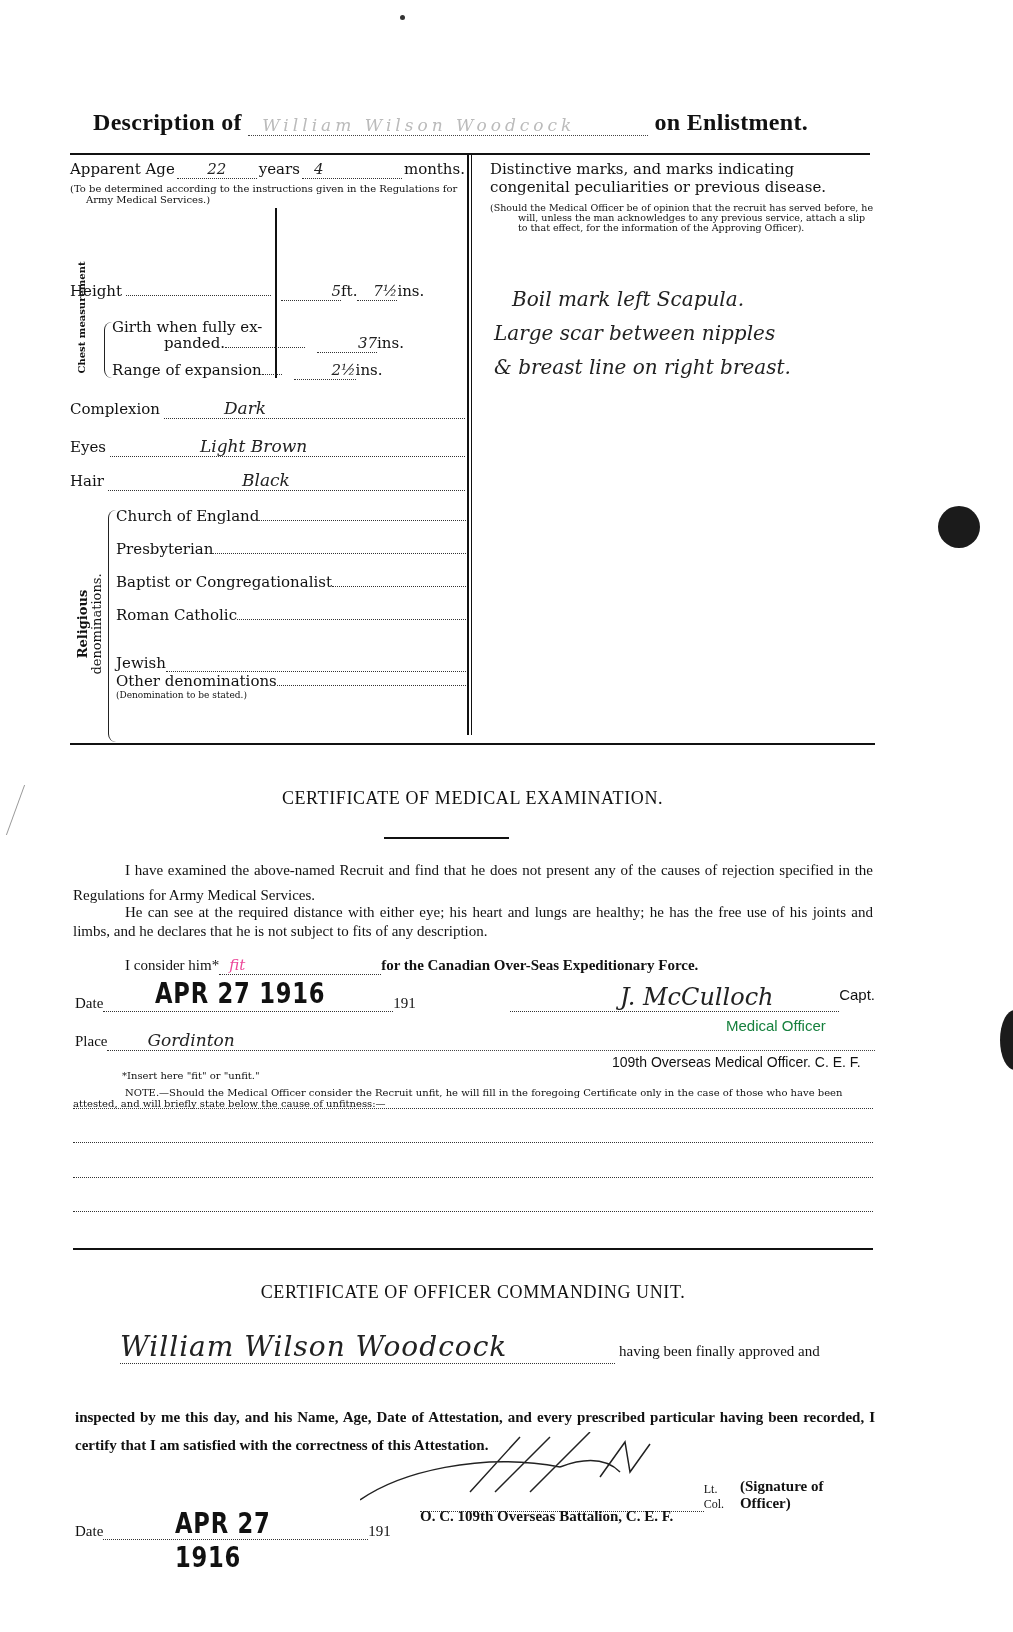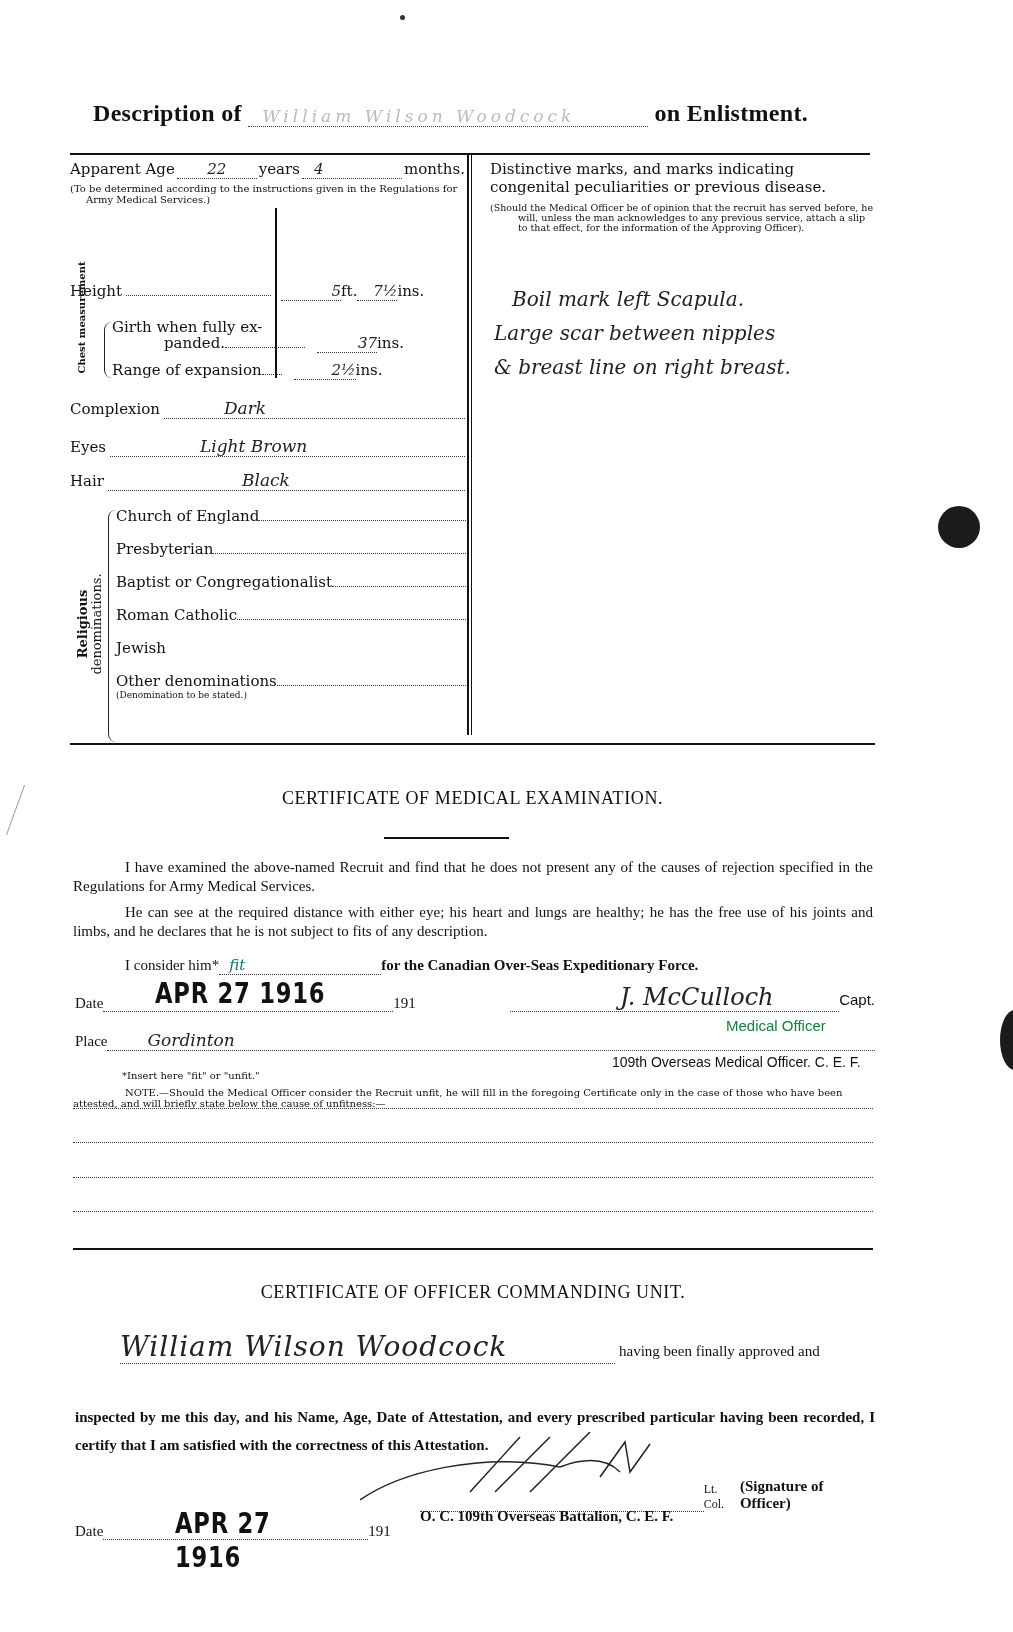--- a/index.html
+++ b/index.html
@@ -3,21 +3,21 @@
 <meta charset="utf-8">
 <style>
   * { box-sizing: border-box; margin: 0; padding: 0; }
   html, body { width: 1013px; height: 1632px; background: #ffffff; overflow: hidden; }
   body { position: relative; font-family: "DejaVu Serif", "Liberation Serif", serif; color: #111; }
   .abs { position: absolute; }
   .hand { font-family: "DejaVu Serif", serif; font-style: italic; color: #222; font-weight: normal; }
   .dots { border-bottom: 1.5px dotted #333; }
   .hline { position: absolute; background: #111; }
   .vline { position: absolute; background: #111; }
-  .title-main { font-size: 24px; font-weight: bold; font-family: "Liberation Serif", serif; letter-spacing: 0.3px; }
+  .title-main { font-size: 24px; font-weight: bold; font-family: "Liberation Serif", serif; letter-spacing: 0.3px; margin-top: 9px; }
   .lbl { font-size: 15px; font-family: "DejaVu Serif", serif; }
   .small { font-size: 10px; font-family: "DejaVu Serif", serif; line-height: 11px; }
   .body-txt { font-size: 15px; font-family: "Liberation Serif", serif; }
   .cert-title { font-size: 18px; font-family: "Liberation Serif", serif; letter-spacing: 0.6px; }
   .stamp { font-family: "DejaVu Sans", sans-serif; font-size: 29px; font-weight: bold; letter-spacing: 1px; transform: scaleX(0.78); transform-origin: left center; }
   .dot-blob { position: absolute; border-radius: 50%; background: #1b1b1b; }
   .rot { transform: rotate(-90deg); transform-origin: center; white-space: nowrap; text-align: center; }
 </style>
 </head>
 <body>
@@ -100,21 +100,21 @@
     <span class="dots" style="flex:1;"><span class="hand"></span></span>
   </div>
   <div style="display:flex; align-items:baseline; height:33px;">
     <span>Baptist or Congregationalist</span>
     <span class="dots" style="flex:1;"><span class="hand"></span></span>
   </div>
   <div style="display:flex; align-items:baseline; height:33px;">
     <span>Roman Catholic</span>
     <span class="dots" style="flex:1;"><span class="hand"></span></span>
   </div>
-  <div style="display:flex; align-items:flex-start; height:33px;flex-direction:column;">
+  <div style="display:flex; align-items:flex-end; height:33px;">
     <span>Jewish</span>
     <span class="dots" style="flex:1;"><span class="hand"></span></span>
   </div>
   <div style="display:flex; align-items:baseline; height:18px;">
     <span>Other denominations</span>
     <span class="dots" style="flex:1;"><span class="hand"></span></span>
   </div>
   <div class="small" style="font-size:9px;">(Denomination to be stated.)</div>
 </div>
 
@@ -128,38 +128,38 @@
 </div>
 
 <div class="dot-blob" style="left:938px; top:506px; width:42px; height:42px;"></div>
 <div class="dot-blob" style="left:1000px; top:1010px; width:30px; height:60px; border-radius:50%;"></div>
 
 <div class="hline" style="left:70px; top:743px; width:805px; height:2px;"></div>
 
 <div class="abs cert-title" style="left:70px; top:788px; width:805px; text-align:center;">CERTIFICATE OF MEDICAL EXAMINATION.</div>
 <div class="hline" style="left:384px; top:837px; width:125px; height:2px;"></div>
 
-<div class="abs body-txt" style="left:73px; top:858px; width:800px; line-height:19px; text-indent:52px; text-align:justify;">I have examined the above-named Recruit and find that he does not present any of the causes of rejection specified in the Regulations for Army Medical Services.</div>
+<div class="abs body-txt" style="left:73px; top:858px; width:800px; line-height:25px; text-indent:52px; text-align:justify;">I have examined the above-named Recruit and find that he does not present any of the causes of rejection specified in the Regulations for Army Medical Services.</div>
 <div class="abs body-txt" style="left:73px; top:903px; width:800px; line-height:19px; text-indent:52px; text-align:justify;">He can see at the required distance with either eye; his heart and lungs are healthy; he has the free use of his joints and limbs, and he declares that he is not subject to fits of any description.</div>
 
 <div class="abs body-txt" style="left:125px; top:956px; width:750px; display:flex; align-items:baseline;">
   <span>I consider him*</span>
-  <span class="dots" style="width:162px; padding-left:10px;"><span class="hand" style="color:#0f766e;">fit</span></span>
+  <span class="dots" style="width:162px; padding-left:10px;"><span class="hand" style="color:#ec4899;">fit</span></span>
   <span style="font-weight:bold;">for the Canadian Over-Seas Expeditionary Force.</span>
 </div>
 
 <div class="abs body-txt" style="left:75px; top:980px; width:390px; display:flex; align-items:flex-end;">
   <span>Date</span>
   <span class="dots" style="width:290px; height:32px; position:relative;">
     <span class="stamp abs" style="left:52px; top:-4px;">APR 27 1916</span>
   </span>
   <span>191</span>
 </div>
 
-<div class="abs" style="left:510px; top:986px; width:365px; display:flex; align-items:center;">
+<div class="abs" style="left:510px; top:986px; width:365px; display:flex; align-items:flex-start;">
   <span class="dots" style="flex:1; height:26px; position:relative;">
     <span class="hand abs" style="left:110px; bottom:0; font-size:24px;">J. McCulloch</span>
   </span>
   <span class="body-txt" style="font-family:'Liberation Sans', sans-serif; font-size:15px;">Capt.</span>
 </div>
 
 <div class="abs body-txt" style="left:75px; top:1030px; width:310px; display:flex; align-items:baseline;">
   <span>Place</span>
   <span class="dots" style="flex:1; padding-left:40px;"><span class="hand" style="font-size:17px;">Gordinton</span></span>
 </div>

